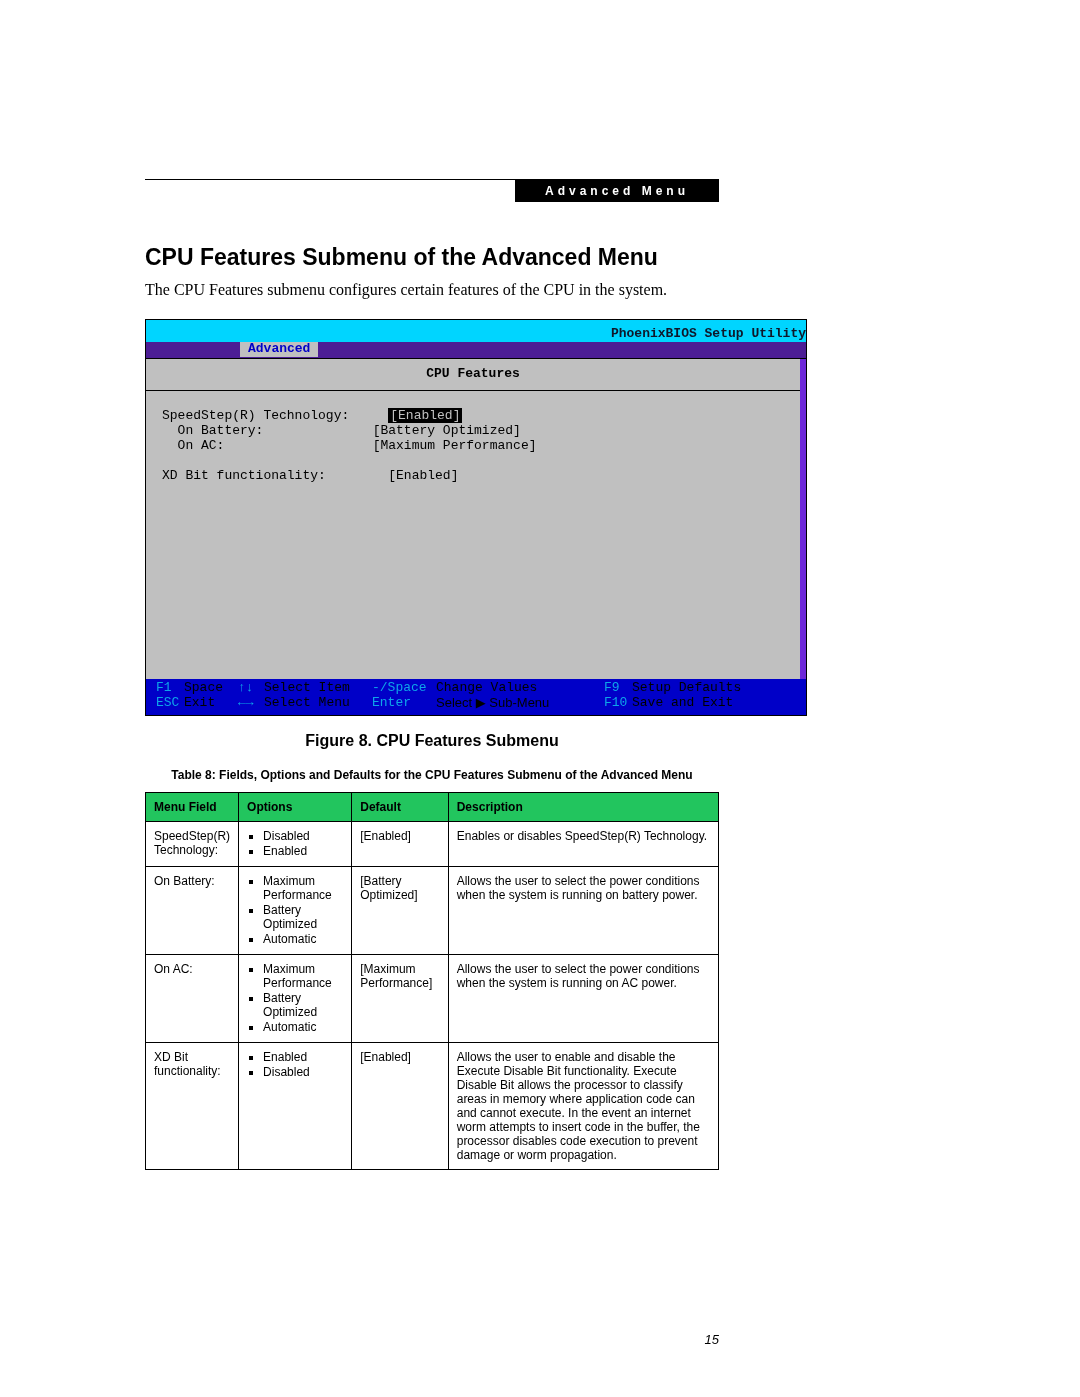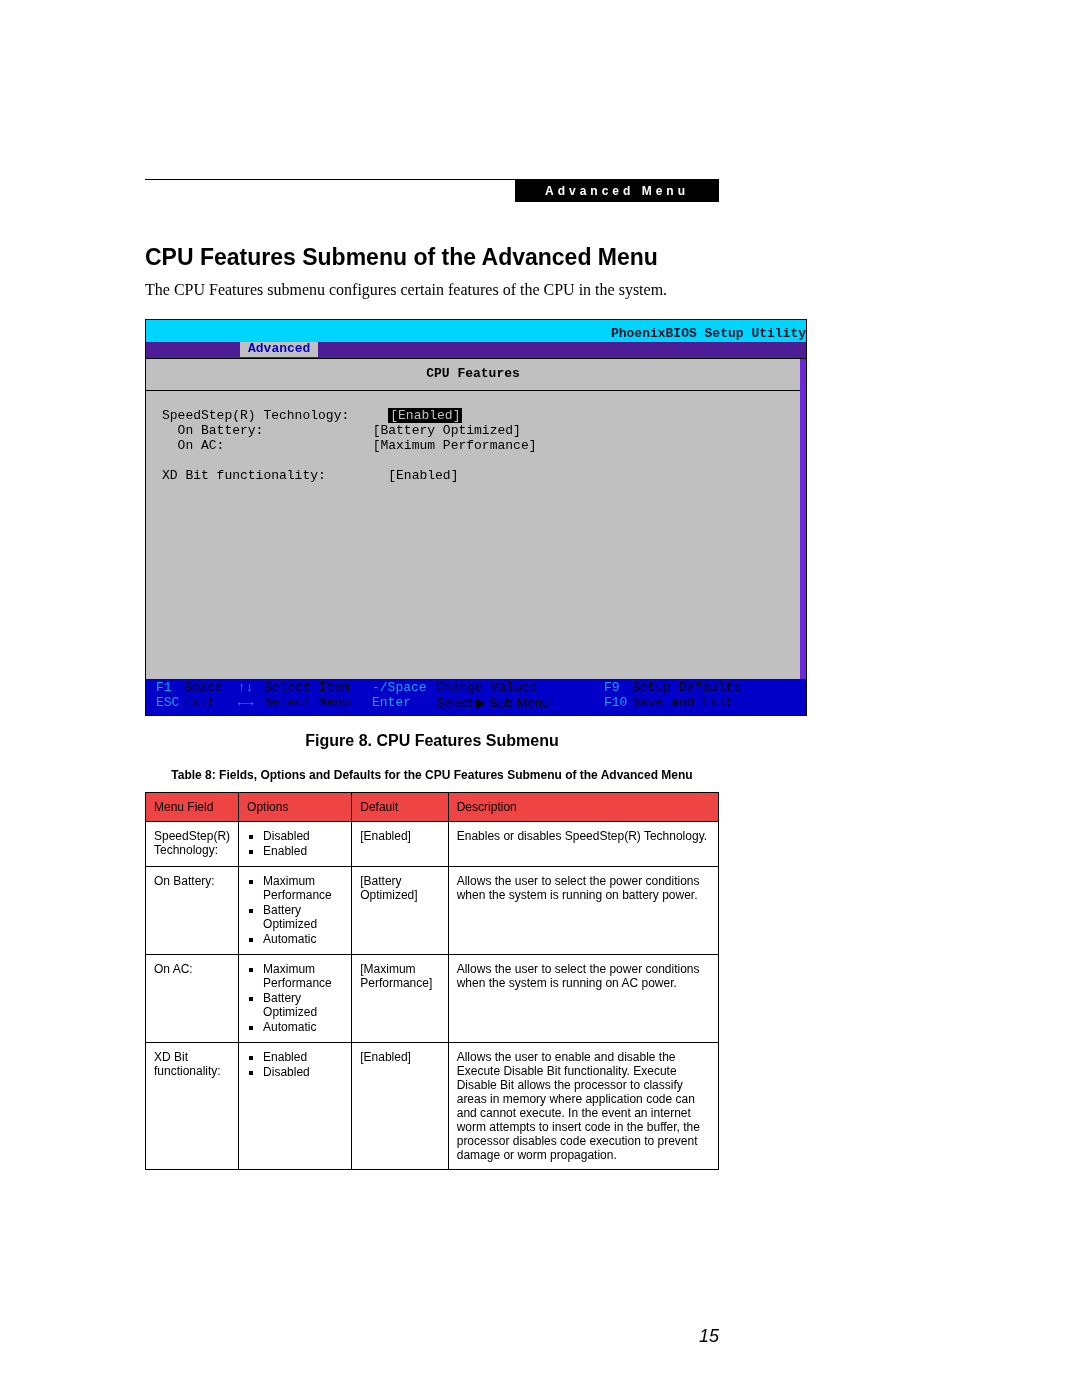--- a/index.html
+++ b/index.html
@@ -139,40 +139,40 @@
     font-family: Arial, Helvetica, sans-serif;
     font-size: 12px;
   }
   table.doc th, table.doc td {
     border: 1px solid #000;
     padding: 7px 8px;
     text-align: left;
     vertical-align: top;
   }
   table.doc th {
-    font-weight: normal;
-    background: #ef4444;
+    font-weight: bold;
+    background: #22c55e;
   }
   .col-field   { width: 12%; }
   .col-options { width: 20%; }
   .col-default { width: 17%; }
   .col-desc    { width: 51%; }
   ul.opts {
     margin: 0;
     padding-left: 16px;
     list-style: square;
   }
   ul.opts li { margin: 0 0 1px 0; }
   .page-num {
     position: absolute;
     bottom: 64px;
     right: 145px;
     font-style: italic;
     font-family: Arial, Helvetica, sans-serif;
-    font-size: 18px;
+    font-size: 13px;
   }
 </style>
 </head>
 <body>
 
 <div class="page">
   <hr class="hr-line">
   <div class="header-row">
     <div class="header-chip">Advanced Menu</div>
   </div>

